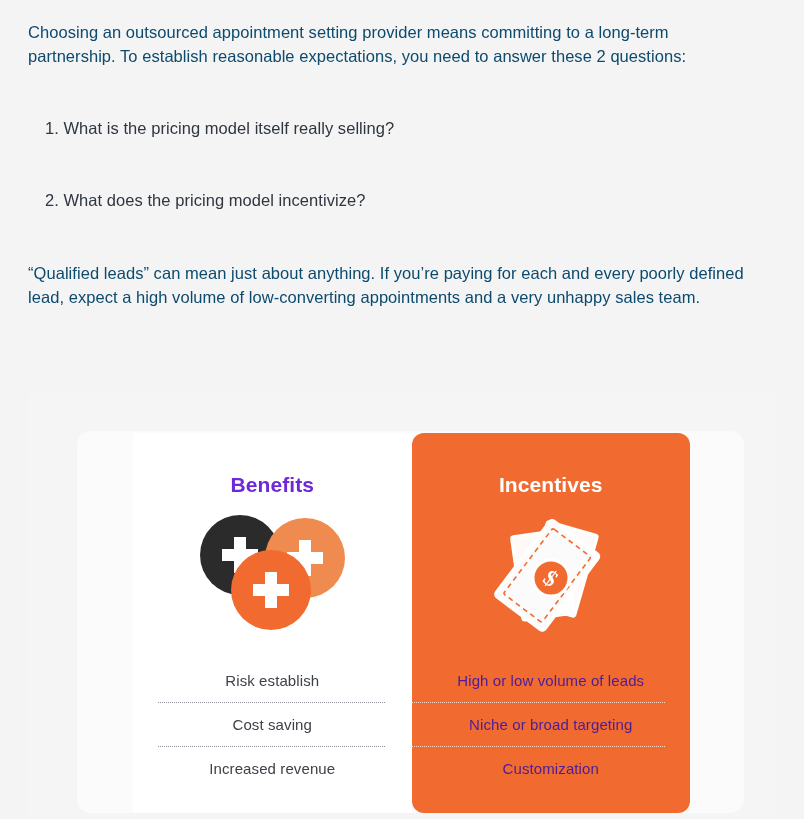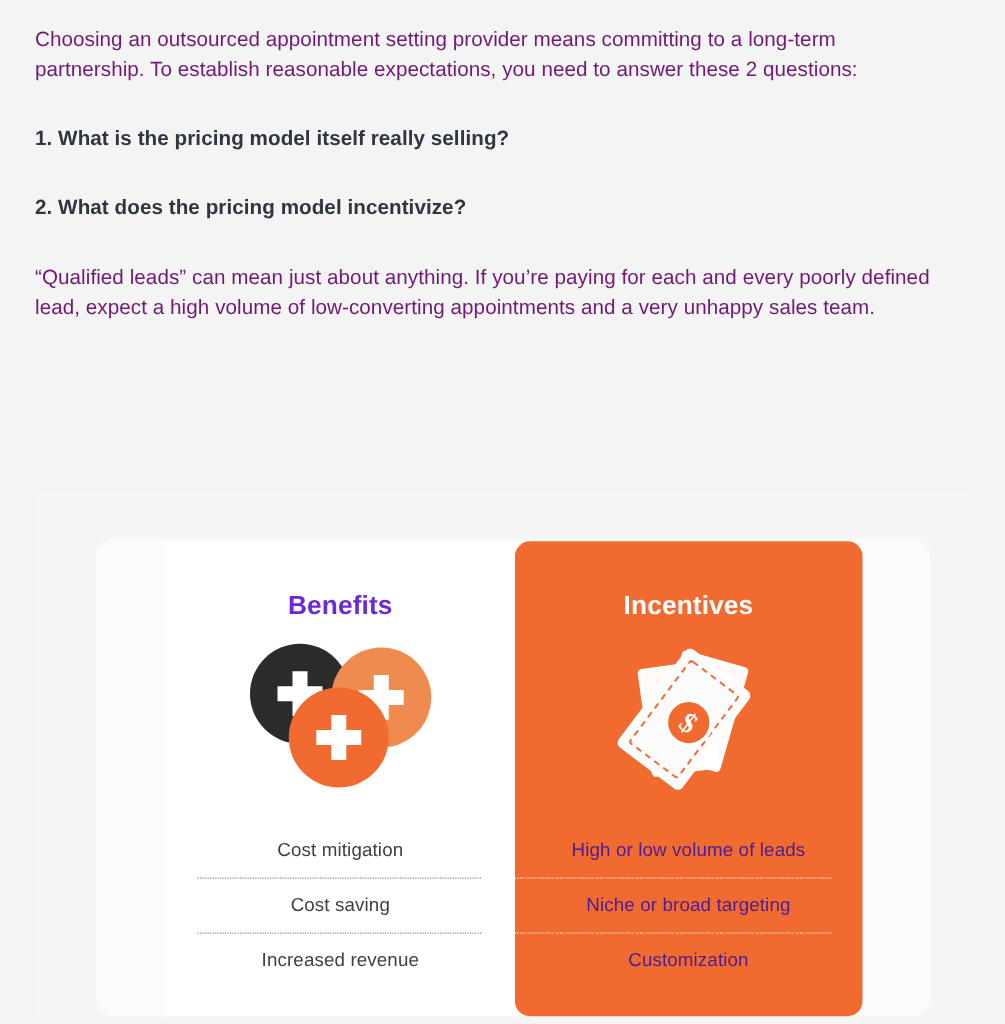--- a/index.html
+++ b/index.html
@@ -18,35 +18,35 @@
 
   .article {
     padding: 0 28px;
     box-sizing: border-box;
     width: 804px;
   }
 
   .para {
     font-size: 16.5px;
     line-height: 24px;
-    color: #701a75;
+    color: #0c4a6e;
     margin: 0;
     letter-spacing: 0.05px;
   }
 
   .para-1 { padding-top: 20px; width: 700px; }
   .para-2 { padding-top: 32px; width: 752px; }
   .para-3 { padding-top: 32px; width: 748px; }
 
   .qheading {
     font-size: 16.5px;
     line-height: 24px;
-    font-weight: bold;
+    font-weight: normal;
     color: #2f3640;
-    margin: 0;
+    margin: 17px;
     padding-top: 31px;
     letter-spacing: 0.05px;
   }
 
   
   .figure-wrap {
     position: absolute;
     left: 28px;
     top: 393px;
     width: 748px;
@@ -161,21 +161,21 @@
             <circle cx="48" cy="44" r="40" fill="#2b2b2b"></circle>
             <path d="M42 26h12v12h12v12H54v12H42V50H30V38h12z" fill="#ffffff"></path>
             <circle cx="113" cy="47" r="40" fill="#ef8b4f"></circle>
             <path d="M107 29h12v12h12v12h-12v12h-12V53H95V41h12z" fill="#ffffff"></path>
             <circle cx="79" cy="79" r="40" fill="#f16b30"></circle>
             <path d="M73 61h12v12h12v12H85v12H73V85H61V73h12z" fill="#ffffff"></path>
           </svg>
         </div>
 
         <div class="rows">
-          <div class="row">Cost mitigation</div>
+          <div class="row">Risk establish</div>
           <div class="row-sep"></div>
           <div class="row">Cost saving</div>
           <div class="row-sep"></div>
           <div class="row">Increased revenue</div>
         </div>
       </div>
 
       <div class="panel panel-incentives">
         <div class="panel-title">Incentives</div>
 

